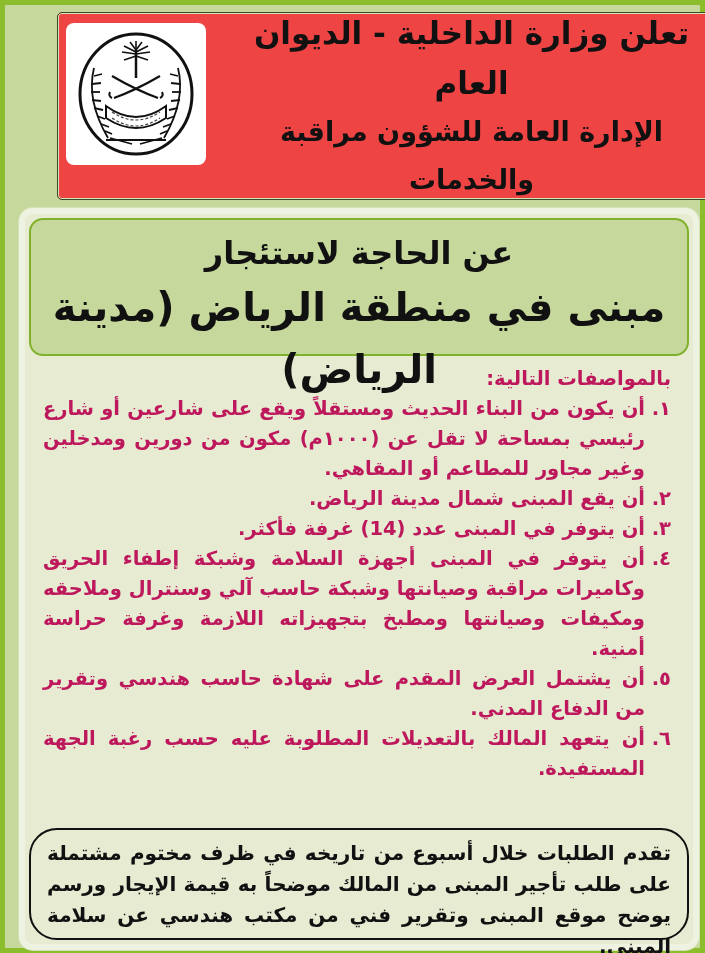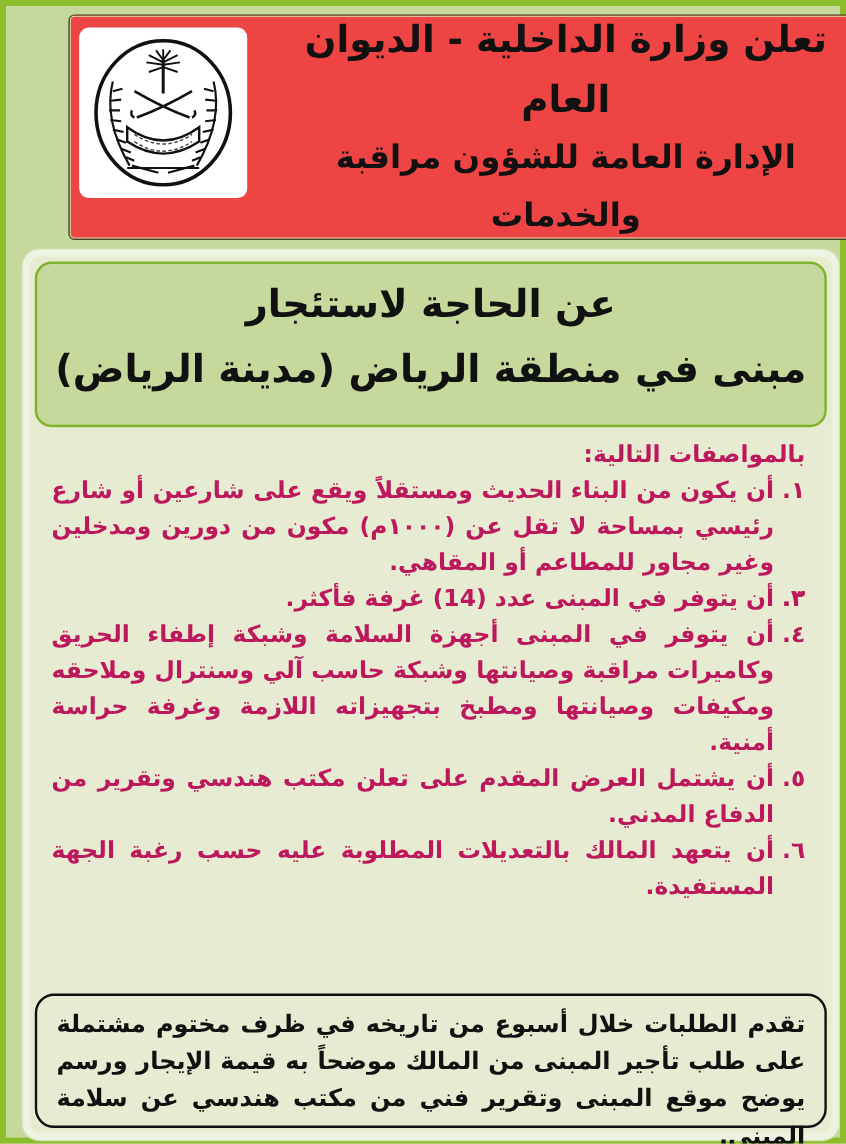--- a/index.html
+++ b/index.html
@@ -48,35 +48,35 @@
     }
     .title-box {
       position: absolute; left: 4px; top: 4px; right: 4px; height: 134px;
       background: #c6d89b;
       border: 2px solid #7fb22a;
       border-radius: 14px;
       direction: rtl; text-align: center;
       color: #111; font-weight: bold;
     }
     .title-box .t1 { font-size: 32px; line-height: 46px; margin-top: 10px; text-align: center; }
-    .title-box .t2 { font-size: 32px; line-height: 62px; }
+    .title-box .t2 { font-size: 40px; line-height: 62px; }
 
     .specs {
       position: absolute; left: 18px; right: 18px; top: 150px;
       direction: rtl; text-align: right; color: #be185d; font-weight: bold;
       font-size: 19.5px;
     }
     .specs .intro { line-height: 30px; margin-right: 4px; }
     .specs ol { list-style: none; margin: 0; padding: 0; }
     .specs li { position: relative; padding-right: 30px; line-height: 30px; text-align: justify; text-align-last: right; }
     .specs li .num { position: absolute; right: 4px; top: 0; }
 
     .footer-box {
       position: absolute; left: 4px; right: 4px; bottom: 4px; height: 112px;
-      border: 2px solid #111; border-radius: 16px;
+      border: 2px solid #111; border-radius: 28px;
       background: #e6ebd2;
       direction: rtl; text-align: justify; text-align-last: right;
       color: #111; font-weight: bold; font-size: 20px; line-height: 31px;
       padding: 8px 16px 0 16px; box-sizing: border-box;
     }
   </style>
 </head>
 <body>
 
 <div class="frame">
@@ -147,32 +147,33 @@
 
     <div class="specs">
       <div class="intro">بالمواصفات التالية:</div>
       <ol>
         <li>
           <span class="num">١.</span>
           <span>أن يكون من البناء الحديث ومستقلاً ويقع على شارعين أو شارع رئيسي بمساحة لا تقل عن (١٠٠٠م) مكون من دورين ومدخلين وغير مجاور للمطاعم أو المقاهي.</span>
         </li>
         <li>
           <span class="num">٢.</span>
+          <span>أن يقع المبنى شمال مدينة الرياض.</span>
         </li>
         <li>
           <span class="num">٣.</span>
           <span>أن يتوفر في المبنى عدد (14) غرفة فأكثر.</span>
         </li>
         <li>
           <span class="num">٤.</span>
           <span>أن يتوفر في المبنى أجهزة السلامة وشبكة إطفاء الحريق وكاميرات مراقبة وصيانتها وشبكة حاسب آلي وسنترال وملاحقه ومكيفات وصيانتها ومطبخ بتجهيزاته اللازمة وغرفة حراسة أمنية.</span>
         </li>
         <li>
           <span class="num">٥.</span>
-          <span>أن يشتمل العرض المقدم على تعلن مكتب هندسي وتقرير من الدفاع المدني.</span>
+          <span>أن يشتمل العرض المقدم على شهادة حاسب هندسي وتقرير من الدفاع المدني.</span>
         </li>
         <li>
           <span class="num">٦.</span>
           <span>أن يتعهد المالك بالتعديلات المطلوبة عليه حسب رغبة الجهة المستفيدة.</span>
         </li>
       </ol>
     </div>
 
     <div class="footer-box">
       <span>تقدم الطلبات خلال أسبوع من تاريخه في ظرف مختوم مشتملة على طلب تأجير المبنى من المالك موضحاً به قيمة الإيجار ورسم يوضح موقع المبنى وتقرير فني من مكتب هندسي عن سلامة المبنى.</span>

